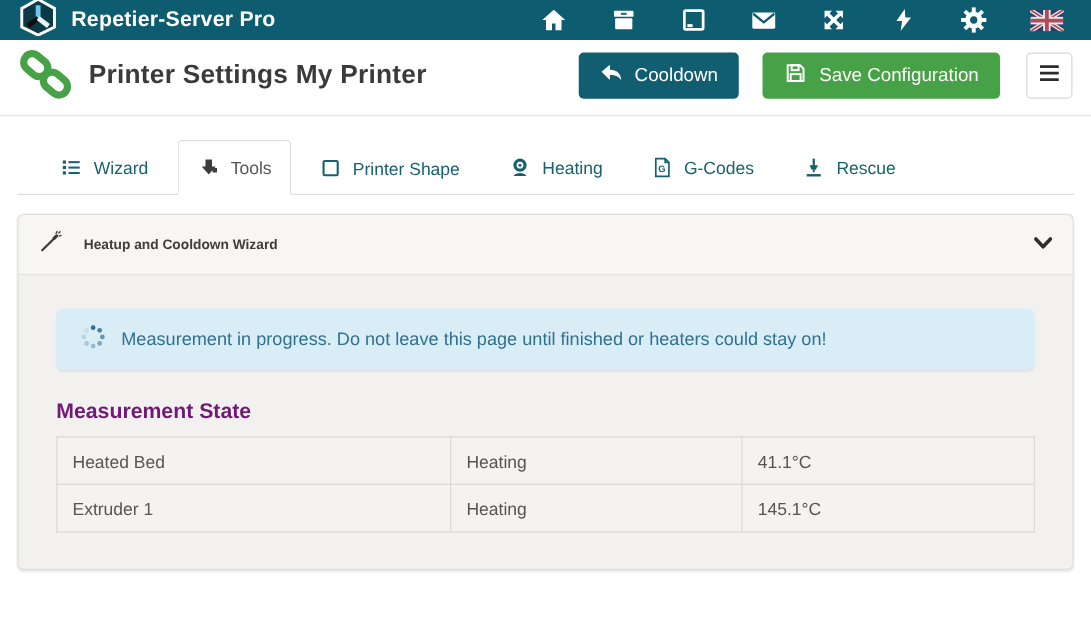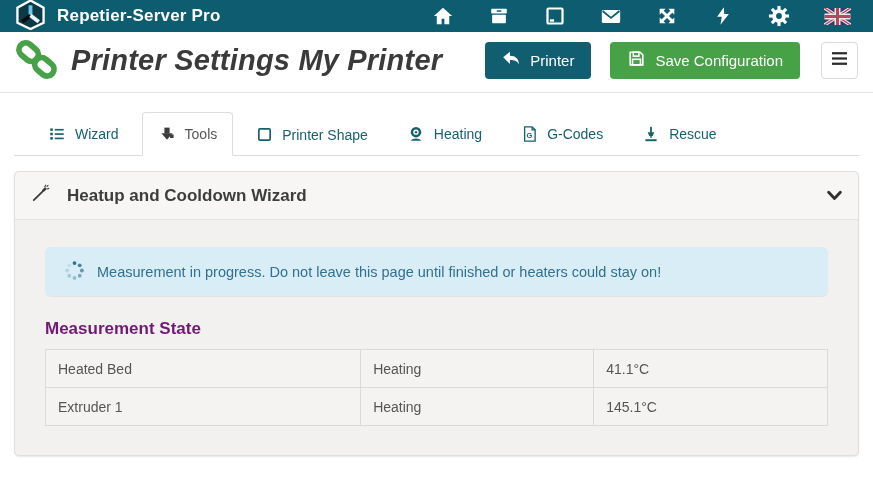--- a/index.html
+++ b/index.html
@@ -12,21 +12,21 @@
   .brand { display:flex; align-items:center; gap:11px; cursor:pointer; }
   .brand-title { color:#fff; font-size:17px; font-weight:bold; letter-spacing:.2px; }
   .nav-icons { margin-left:auto; display:flex; align-items:center; gap:34px; }
   .nav-icon { width:22px; height:22px; display:flex; align-items:center; justify-content:center; cursor:pointer; }
   .nav-icon svg { display:block; }
 
   
   .page-header { height:61px; display:flex; align-items:center;
     padding:4px 15px 8px 16px; border-bottom:1px solid #e4e3e1; background:#fff; }
   .title-link-icon { width:42px; height:42px; margin-right:13px; }
-  .page-title { font-size:29px; font-weight:bold; color:#3a3a3a; letter-spacing:.2px;font-style:italic; }
+  .page-title { font-size:21px; font-weight:bold; color:#3a3a3a; letter-spacing:.2px; }
   .header-actions { margin-left:auto; display:flex; align-items:center; gap:19px; }
   .btn { display:inline-flex; align-items:center; gap:9px; height:37px; padding:0 17px;
     border:none; border-radius:4px; font-size:15px; font-family:inherit; color:#fff; cursor:pointer; }
   .btn-printer { background:#115e70; }
   .btn-save { background:#46a147; }
   .btn-menu { width:37px; height:37px; background:#fff; border:1px solid #d9d9d9;
     border-radius:4px; display:flex; align-items:center; justify-content:center; cursor:pointer; margin-left:2px; }
 
   
   .tabs { margin:19px 14px 0; padding-left:18px; display:flex; align-items:flex-end;
@@ -35,21 +35,21 @@
     font-size:14px; color:#17616e; cursor:pointer; border:1px solid transparent;
     border-radius:4px 4px 0 0; margin-bottom:-1px; margin-right:7px; background:transparent; }
   .tab.active { background:#fff; border-color:#ddd #ddd #fff; color:#555; }
   .tab svg { display:block; }
 
   
   .panel { margin:15px 14px 0; background:#f2f1ef; border:1px solid #e0dfdd;
     border-radius:5px; box-shadow:0 1px 2px rgba(0,0,0,.1); }
   .panel-header { height:48px; display:flex; align-items:center; padding:0 16px;
     background:#f7f6f4; border-bottom:1px solid #e5e4e2; border-radius:5px 5px 0 0; cursor:pointer; }
-  .panel-title { margin-left:17px; font-size:17px; font-weight:bold; color:#3d3d3d; }
+  .panel-title { margin-left:17px; font-size:11px; font-weight:bold; color:#3d3d3d; }
   .panel-chevron { margin-left:auto; }
   .panel-body { padding:27px 30px 29px; }
 
   
   .alert-info { height:49px; background:#d9edf7; border-radius:6px;
     display:flex; align-items:center; gap:13px; padding:0 20px;
     color:#31708f; font-size:14.5px; box-shadow:0 1px 1px rgba(0,0,0,.06); }
 
   
   .section-title { margin:23px 0 10px; font-size:17px; font-weight:bold; color:#701a75; }
@@ -151,21 +151,21 @@
     </svg>
   </span>
   <span class="page-title">Printer Settings My Printer</span>
   <div class="header-actions">
     <button class="btn btn-printer">
       <span>
         <svg width="19" height="17" viewBox="0 0 24 20" fill="#fff">
           <path d="M10 1.5v5c7 0 11 3.5 11.5 11-2.5-4-5.5-5.5-11.5-5.5v5L1.5 8.5z"></path>
         </svg>
       </span>
-      <span>Printer</span>
+      <span>Cooldown</span>
     </button>
     <button class="btn btn-save">
       <span>
         <svg width="19" height="19" viewBox="0 0 24 24" fill="none" stroke="#fff" stroke-width="2">
           <path d="M4 4h12.5L20 7.5V20H4z"></path>
           <rect x="8" y="4" width="7" height="5"></rect>
           <rect x="7" y="13" width="10" height="7"></rect>
         </svg>
       </span>
       <span>Save Configuration</span>

